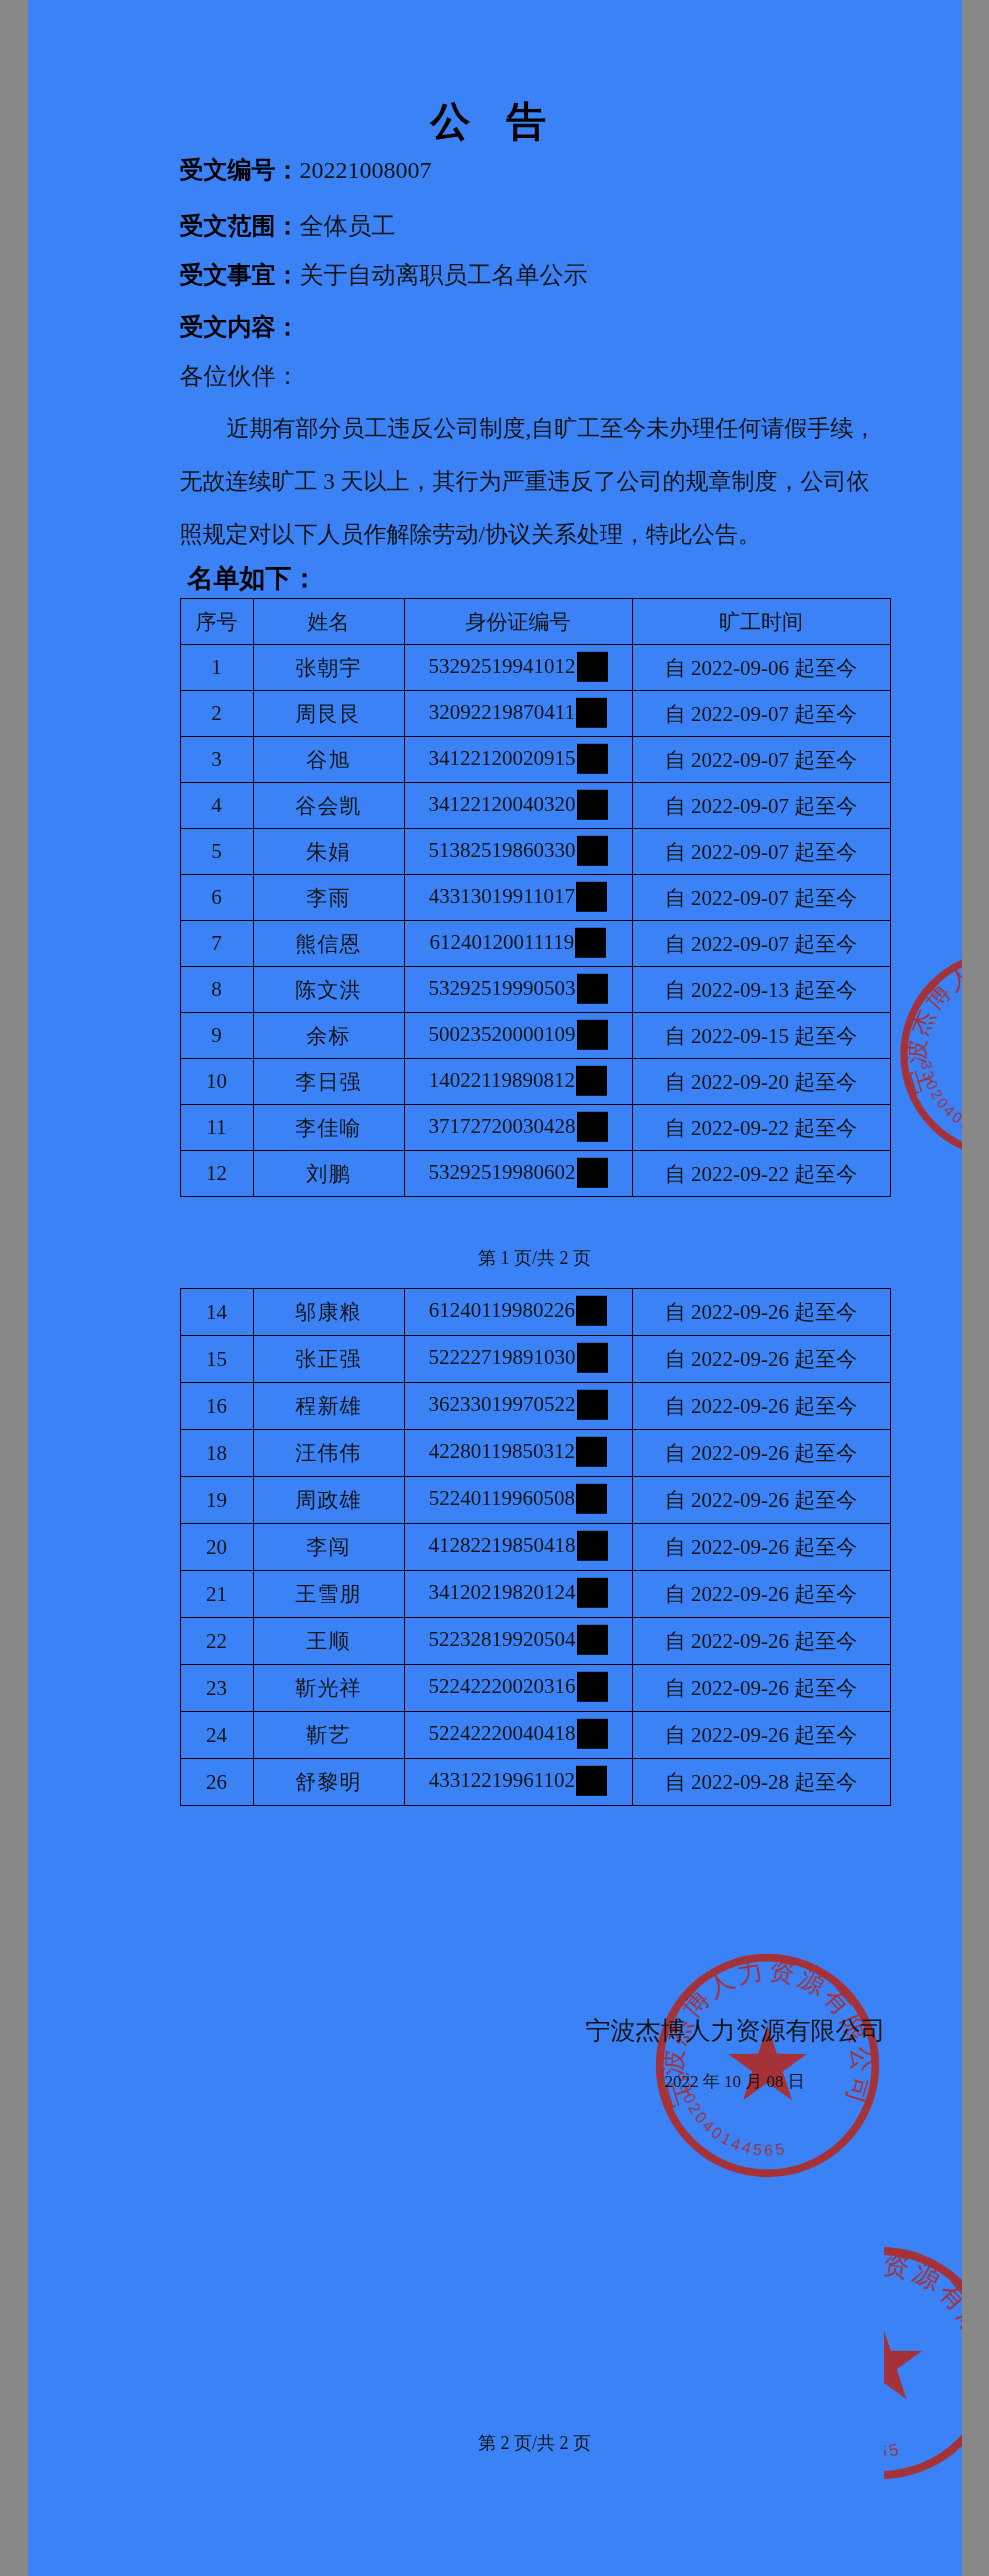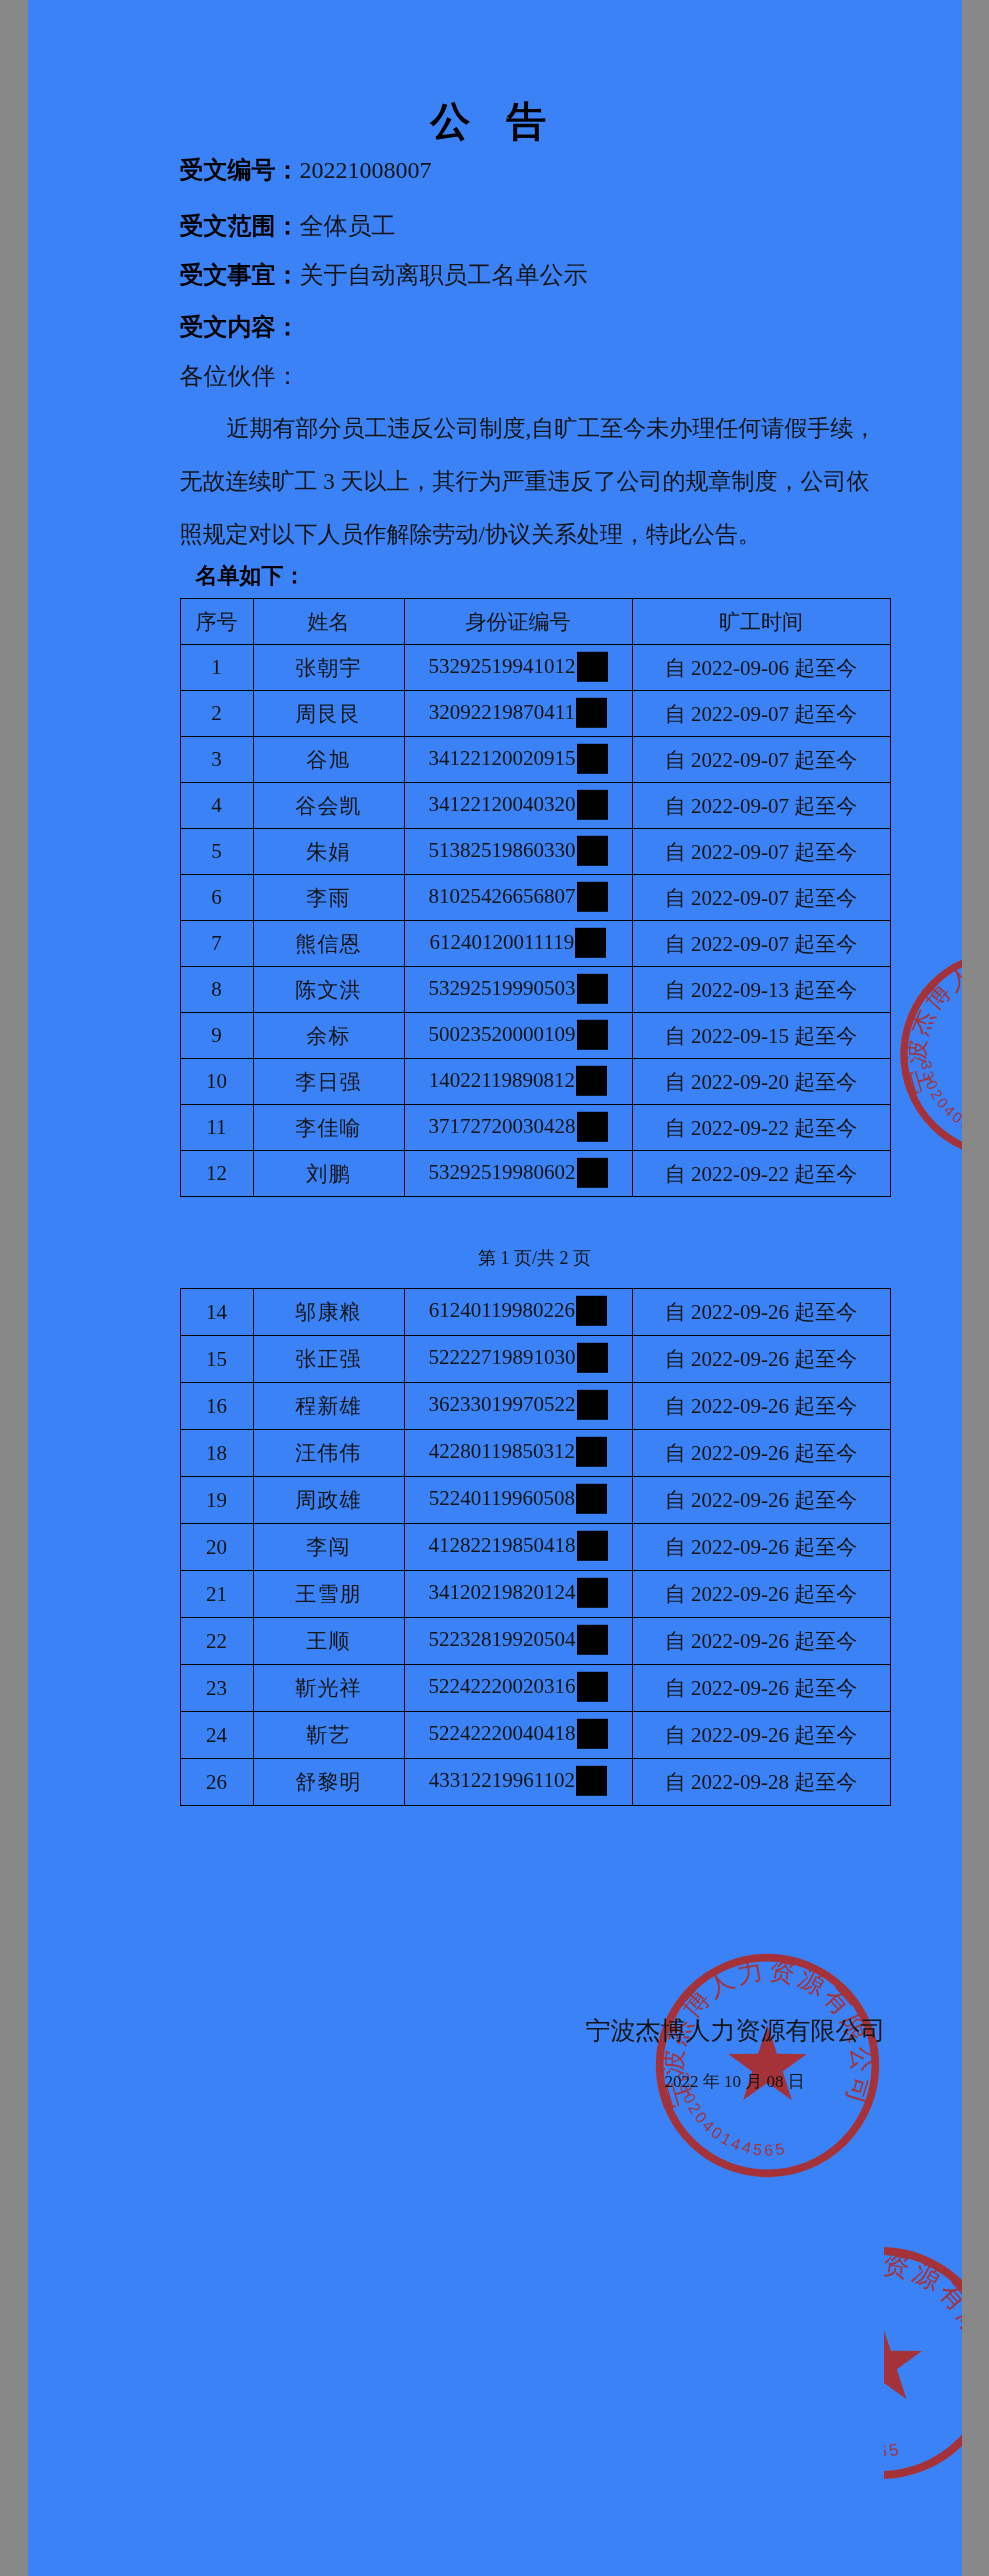--- a/index.html
+++ b/index.html
@@ -14,21 +14,21 @@
     left:0; right:0; top:94px; text-align:center;
     font-family:"Liberation Sans",sans-serif; font-weight:700;
     font-size:40px; letter-spacing:12.5px; color:#000;
   }
   .field { left:152px; font-size:24px; }
   .flabel { font-family:"Liberation Sans",sans-serif; font-weight:700; color:#000; }
   .fvalue { font-family:"Liberation Serif","DejaVu Serif",serif; }
   .salutation { left:152px; top:360px; font-size:24px; }
   .para { left:152px; font-size:23px; }
   .indent { text-indent:47px; }
-  .list-intro { left:168px; top:561px; font-size:22px; font-family:"Liberation Sans",sans-serif; font-weight:700; color:#000; }
+  .list-intro { left:160px; top:561px; font-size:26px; font-family:"Liberation Sans",sans-serif; font-weight:700; color:#000; }
   table.roster {
     position:absolute; left:152px; border-collapse:collapse; table-layout:fixed;
     width:710px; border:1.9px solid #000;
   }
   .roster th, .roster td {
     border:1.2px solid #000; text-align:center; vertical-align:middle;
     font-size:21px; font-weight:400; padding:0;
   }
   .roster th { height:46px; }
   .name-cell-txt { letter-spacing:1.2px; }
@@ -130,21 +130,21 @@
         </tr>
         <tr style="height: 46px;">
           <td>5</td>
           <td><span class="name-cell-txt">朱娟</span></td>
           <td><span>51382519860330</span><span class="redact"></span></td>
           <td>自 2022-09-07 起至今</td>
         </tr>
         <tr style="height: 46px;">
           <td>6</td>
           <td><span class="name-cell-txt">李雨</span></td>
-          <td><span>81025426656807</span><span class="redact"></span></td>
+          <td><span>43313019911017</span><span class="redact"></span></td>
           <td>自 2022-09-07 起至今</td>
         </tr>
         <tr style="height: 46px;">
           <td>7</td>
           <td><span class="name-cell-txt">熊信恩</span></td>
           <td><span>61240120011119</span><span class="redact"></span></td>
           <td>自 2022-09-07 起至今</td>
         </tr>
         <tr style="height: 46px;">
           <td>8</td>
@@ -268,15 +268,16 @@
   <svg class="seal" style="left:621px; top:1947px" width="237" height="237" viewBox="0 0 380 380">
     <use href="#seal-sym" width="380" height="380"></use>
   </svg>
 
   <div class="seal-clip">
     <svg class="seal" style="left:-126px; top:6.9px" width="246" height="246" viewBox="0 0 395 395">
       <use href="#seal-sym" width="395" height="395"></use>
     </svg>
   </div>
 
+  <div class="abs tfooter" style="top:2431px">第 2 页/共 2 页</div>
 
 </div>
 
 
 </body></html>

